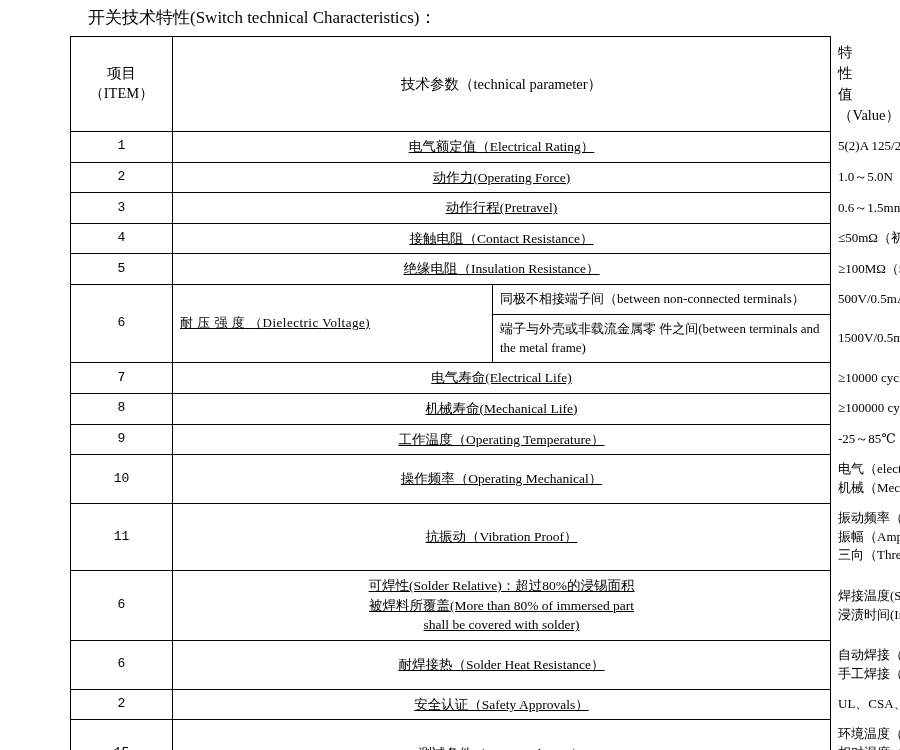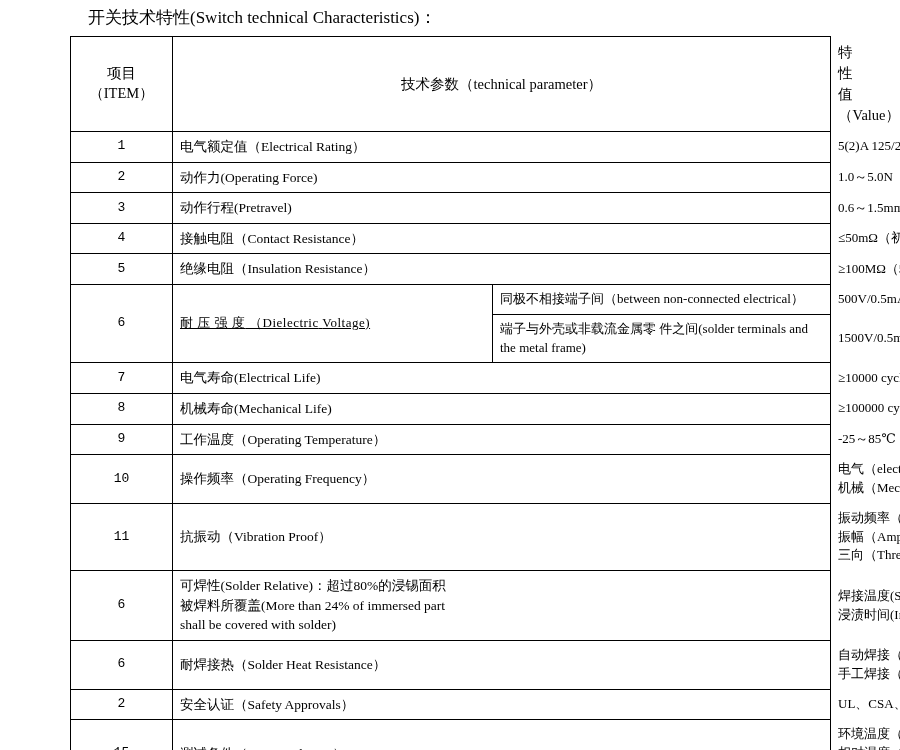--- a/index.html
+++ b/index.html
@@ -55,22 +55,23 @@
   }
   .hdr .two-line {
     line-height: 1.35;
   }
   .idx {
     text-align: center;
     font-family: "Liberation Mono", "DejaVu Sans Mono", monospace;
     font-size: 13px;
   }
   .param {
-    text-align: left;
+    text-align: center;
     font-size: 13.5px;
+    text-decoration: underline;
   }
   .value {
     text-align: left;
     font-size: 13px;
     font-family: "Liberation Serif", "DejaVu Serif", serif;
   }
   .value .ln { display: block; white-space: nowrap; }
   .param .ln { display: block; }
   .center { text-align: center; }
   .sub-label {
@@ -151,30 +152,30 @@
 
       <tr>
         <td class="idx" rowspan="2">6</td>
         <td class="sub-label" rowspan="2">
           <span class="ln">耐 压 强 度</span>
           <span class="ln">（Dielectric</span>
           <span class="ln">Voltage)</span>
         </td>
         <td class="sub-desc">
           <span class="ln">同极不相接端子间（between</span>
-          <span class="ln">non-connected electrical）</span>
+          <span class="ln">non-connected terminals）</span>
         </td>
         <td class="value">
           <span class="ln">500V/0.5mA/60S</span>
         </td>
       </tr>
       <tr>
         <td class="sub-desc">
           <span class="ln">端子与外壳或非载流金属零</span>
-          <span class="ln">件之间(solder terminals</span>
+          <span class="ln">件之间(between terminals</span>
           <span class="ln">and the metal frame)</span>
         </td>
         <td class="value">
           <span class="ln">1500V/0.5mA/60S</span>
         </td>
       </tr>
 
       <tr>
         <td class="idx">7</td>
         <td class="param" colspan="2">电气寿命(Electrical Life)</td>
@@ -194,42 +195,42 @@
       <tr>
         <td class="idx">9</td>
         <td class="param" colspan="2">工作温度（Operating Temperature）</td>
         <td class="value">
           <span class="ln">-25～85℃</span>
         </td>
       </tr>
 
       <tr>
         <td class="idx">10</td>
-        <td class="param" colspan="2">操作频率（Operating Frequency）</td>
+        <td class="param" colspan="2">操作频率（Operating Mechanical）</td>
         <td class="value">
           <span class="ln">电气（electrical）:15 cycles</span>
           <span class="ln">机械（Mechanical）:60 cycles</span>
         </td>
       </tr>
 
       <tr>
         <td class="idx">11</td>
         <td class="param" colspan="2">抗振动（Vibration Proof）</td>
         <td class="value">
           <span class="ln">振动频率（Vibration Frequency）: 10～55HZ;</span>
           <span class="ln">振幅（Amplitude）: 1.5mm;</span>
           <span class="ln">三向（Three directions）:1H</span>
         </td>
       </tr>
 
       <tr>
         <td class="idx">6</td>
         <td class="param" colspan="2">
           <span class="ln">可焊性(Solder Relative)：超过80%的浸锡面积</span>
-          <span class="ln">被焊料所覆盖(More than 24% of immersed part</span>
+          <span class="ln">被焊料所覆盖(More than 80% of immersed part</span>
           <span class="ln">shall be covered with solder)</span>
         </td>
         <td class="value">
           <span class="ln">焊接温度(Soldering Temperature)：235±5℃</span>
           <span class="ln">浸渍时间(Immersing Time)：2～3S</span>
         </td>
       </tr>
 
       <tr>
         <td class="idx">6</td>

